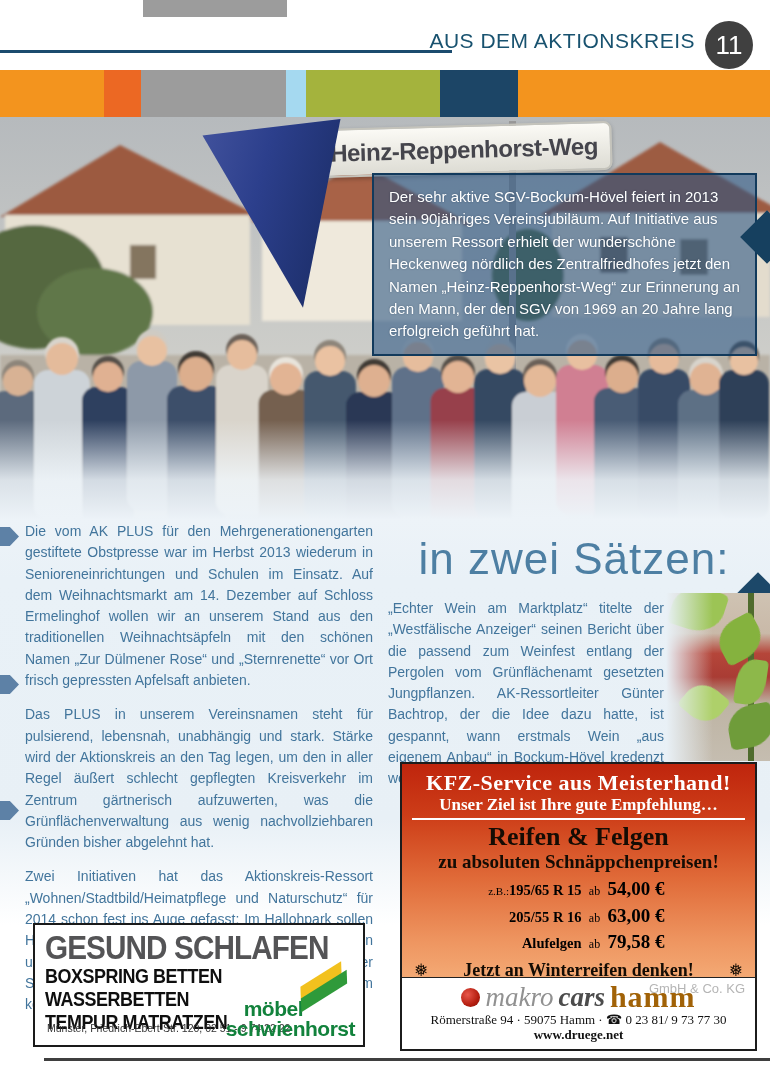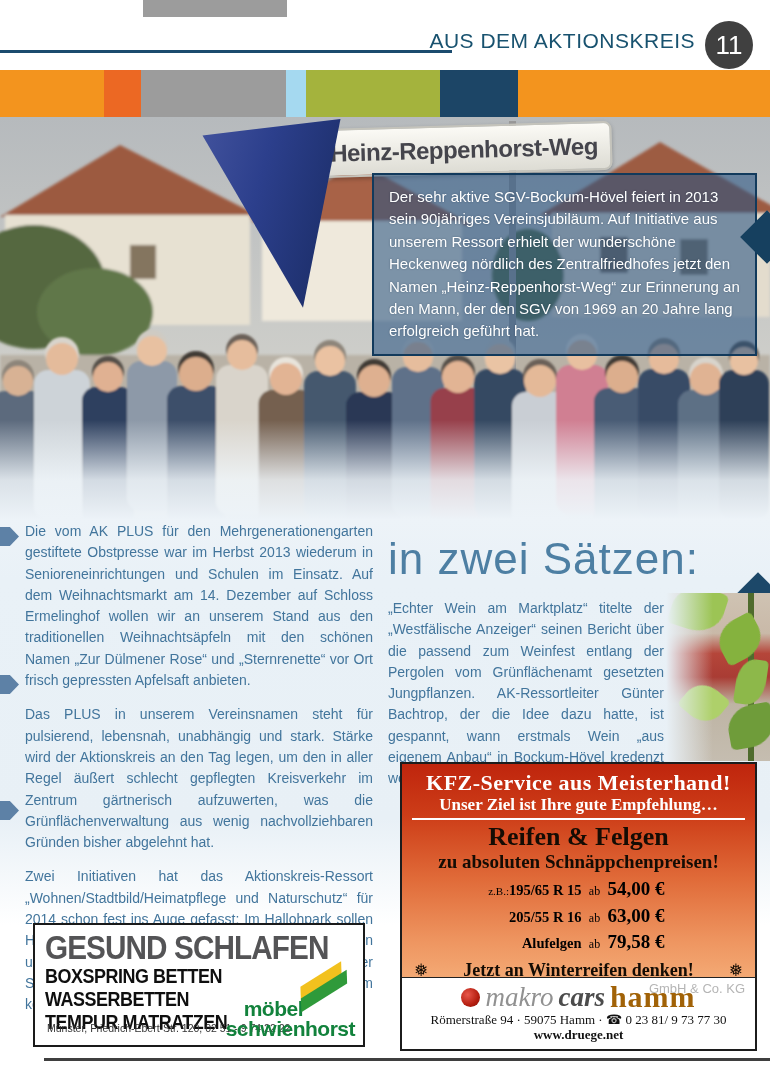--- a/index.html
+++ b/index.html
@@ -52,21 +52,21 @@
   .d2{left:737px;top:581px;width:42px;height:42px;background:#1c4869;}
 
   
   .bgwash{position:absolute;left:0;top:519px;width:770px;height:406px;
       background:linear-gradient(180deg,#edf3f8 0,#e9f1f7 60px,#e8f0f6 300px,#ffffff 406px);}
 
   
   .headline{position:absolute;left:0;top:462px;width:770px;text-align:center;white-space:nowrap;
       font-family:"DejaVu Serif","Liberation Serif",serif;font-size:50px;letter-spacing:-1px;
       color:#1d4d73;z-index:9;}
-  .subheadline{position:absolute;left:388px;top:534px;width:372px;
+  .subheadline{position:absolute;left:388px;top:534px;width:372px;text-align:center;
       font-size:44px;font-weight:300;letter-spacing:1px;color:#4d7fa3;z-index:9;}
 
   
   .col-left{position:absolute;left:25px;top:521px;width:348px;z-index:9;}
   .col-left p, .col-right p{margin:0 0 13px 0;font-size:14px;line-height:21.3px;
       text-align:justify;color:#42759c;}
   .col-right{position:absolute;left:388px;top:598px;width:276px;z-index:9;}
   .para-marker{position:absolute;left:0;width:19px;height:19px;background:#5d81a6;z-index:9;
       clip-path:polygon(0 0,52% 0,100% 50%,52% 100%,0 100%);}
   .m1{top:527px;} .m2{top:675px;} .m3{top:801px;}

